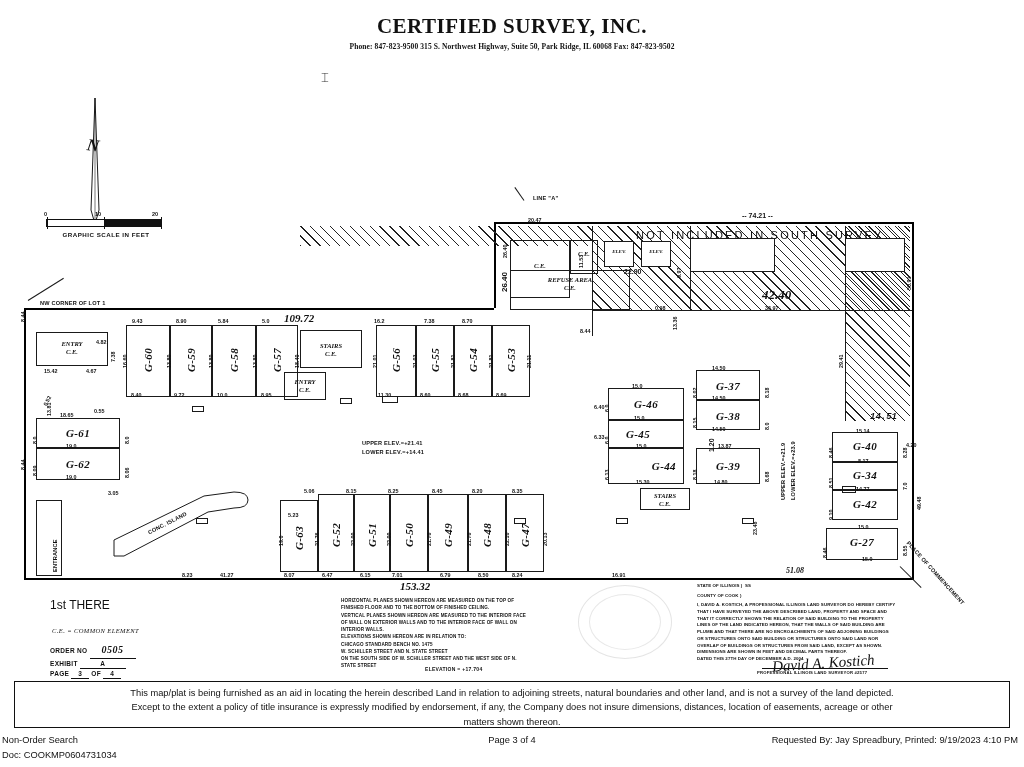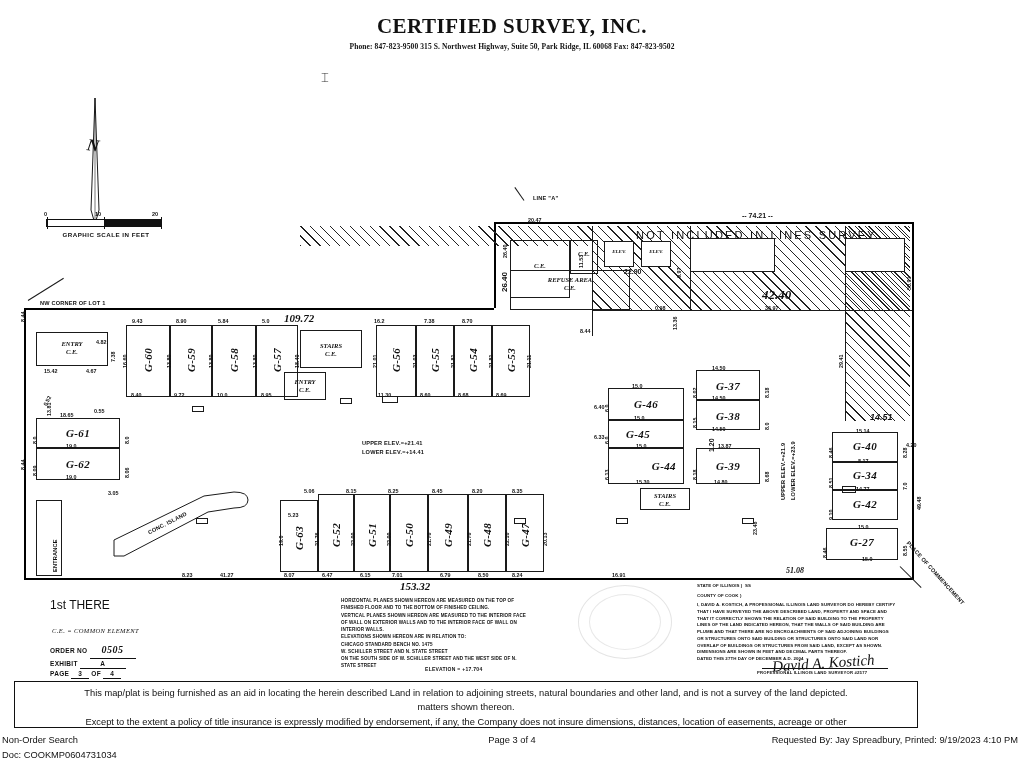--- a/index.html
+++ b/index.html
@@ -114,21 +114,21 @@
   .sigline{position:absolute;left:762px;top:668px;width:126px;height:1px;background:#111;}
   .sigcap{position:absolute;left:757px;top:670px;font-size:4.2px;font-weight:bold;letter-spacing:.2px;}
 
   .seal{position:absolute;left:578px;top:585px;width:92px;height:72px;
     border-radius:50%;border:1px solid #cfcfcf;opacity:.55;}
   .seal .in{position:absolute;left:10px;top:8px;right:10px;bottom:8px;
     border-radius:50%;border:1px solid #d5d5d5;}
 
   
   .discl{
-    position:absolute;left:14px;top:681px;width:904px;height:47px;
+    position:absolute;left:14px;top:681px;width:996px;height:47px;
     border:1px solid #111;box-sizing:border-box;background:#fff;
     text-align:center;font-size:9.3px;line-height:1.55;padding-top:4px;
   }
   .footrow{position:absolute;top:735px;left:0;width:1024px;font-size:9.3px;}
   .footrow .l{position:absolute;left:2px;}
   .footrow .c{position:absolute;left:0;width:1024px;text-align:center;}
   .footrow .r{position:absolute;right:6px;margin-left:34px;}
   .footrow2{position:absolute;top:750px;left:2px;font-size:9.3px;}
 </style>
 </head>
@@ -166,21 +166,21 @@
 <div class="ln hl2" style="left:494px;top:222px;width:420px;"></div>
 
 <div class="ln" style="left:28px;top:300px;width:42px;height:1px;transform:rotate(-32deg);transform-origin:left center;"></div>
 <div class="note rot2" style="left:40px;top:300px;">NW CORNER OF LOT 1</div>
 <div class="dim rot" style="left:20px;top:322px;">8.44</div>
 <div class="dim rot" style="left:20px;top:470px;">8.44</div>
 
 <div class="hatch" style="left:592px;top:226px;width:318px;height:84px;"></div>
 <div class="hatch" style="left:300px;top:226px;width:292px;height:20px;"></div>
 <div class="hatch" style="left:845px;top:226px;width:65px;height:195px;"></div>
-<div class="bigtext" style="left:636px;top:229px;">NOT INCLUDED IN LINES SURVEY</div>
+<div class="bigtext" style="left:636px;top:229px;">NOT INCLUDED IN SOUTH SURVEY</div>
 
 <div class="ln" style="left:520px;top:200px;width:26px;"></div>
 <div class="ln" style="left:508px;top:200px;width:16px;height:1px;transform:rotate(55deg);transform-origin:right center;"></div>
 <div class="note" style="left:533px;top:195px;">LINE "A"</div>
 <div class="dim" style="left:528px;top:217px;">20.47</div>
 <div class="dimmed" style="left:742px;top:212px;">-- <span>74.21</span> --</div>
 
 <div class="box" style="left:510px;top:240px;width:60px;height:58px;"></div>
 <div class="ce" style="left:512px;top:262px;width:56px;"><span>C.E.</span></div>
 <div class="dim rot" style="left:502px;top:258px;"><span>26.40</span></div>
@@ -209,21 +209,21 @@
 <div class="ln" style="left:845px;top:226px;height:195px;width:1px;"></div>
 <div class="whitebox" style="left:690px;top:238px;width:85px;height:34px;background:#fff;"></div>
 <div class="whitebox" style="left:845px;top:238px;width:60px;height:34px;background:#fff;"></div>
 <div class="dimmed" style="left:762px;top:287px;font-size:13px;font-style:italic;font-family:'Liberation Serif',serif;">42.40</div>
 <div class="dim" style="left:765px;top:305px;">36.97</div>
 <div class="dim rot" style="left:672px;top:330px;">13.36</div>
 <div class="dim rot" style="left:676px;top:278px;">9.97</div>
 <div class="dim" style="left:655px;top:305px;">0.98</div>
 <div class="dim rot" style="left:906px;top:290px;">50.91</div>
 <div class="dim rot" style="left:838px;top:368px;">29.41</div>
-<div class="dimmed" style="left:870px;top:412px;font-size:9px;font-family:Liberation Sans, sans-serif;font-style:italic;">14.51</div>
+<div class="dimmed" style="left:870px;top:412px;font-size:9px;font-family:Liberation Mono, monospace;font-style:italic;">14.51</div>
 
 <div class="dimbig" style="left:284px;top:312px;">109.72</div>
 
 <div class="box" style="left:36px;top:332px;width:72px;height:34px;"></div>
 <div class="ce" style="left:37px;top:340px;width:70px;">
   <span>ENTRY</span><br><span>C.E.</span>
 </div>
 <div class="dim" style="left:44px;top:368px;">15.42</div>
 <div class="dim" style="left:86px;top:368px;">4.67</div>
 <div class="dim rot" style="left:110px;top:362px;">7.38</div>
@@ -475,21 +475,21 @@
   <div>OVERLAP OF BUILDINGS OR STRUCTURES FROM SAID LAND, EXCEPT AS SHOWN.</div>
   <div>DIMENSIONS ARE SHOWN IN FEET AND DECIMAL PARTS THEREOF.</div>
   <div>DATED THIS  27TH  DAY OF  DECEMBER  A.D. 2004</div>
 </div>
 <div class="sig">David A. Kostich</div>
 <div class="sigline"></div>
 <div class="sigcap">PROFESSIONAL ILLINOIS LAND SURVEYOR #2577</div>
 
 <div class="discl">
   <div>This map/plat is being furnished as an aid in locating the herein described Land in relation to adjoining streets, natural boundaries and other land, and is not a survey of the land depicted.</div>
+  <div>Except to the extent a policy of title insurance is expressly modified by endorsement, if any, the Company does not insure dimensions, distances, location of easements, acreage or other</div>
   <div>matters shown thereon.</div>
-  <div>Except to the extent a policy of title insurance is expressly modified by endorsement, if any, the Company does not insure dimensions, distances, location of easements, acreage or other</div>
 </div>
 <div class="footrow">
   <span class="l">Non-Order Search</span>
   <span class="c">Page 3 of 4</span>
   <span class="r">Requested By: Jay Spreadbury, Printed: 9/19/2023 4:10 PM</span>
 </div>
 <div class="footrow2">Doc: COOKMP0604731034</div>
 
 </body></html>

